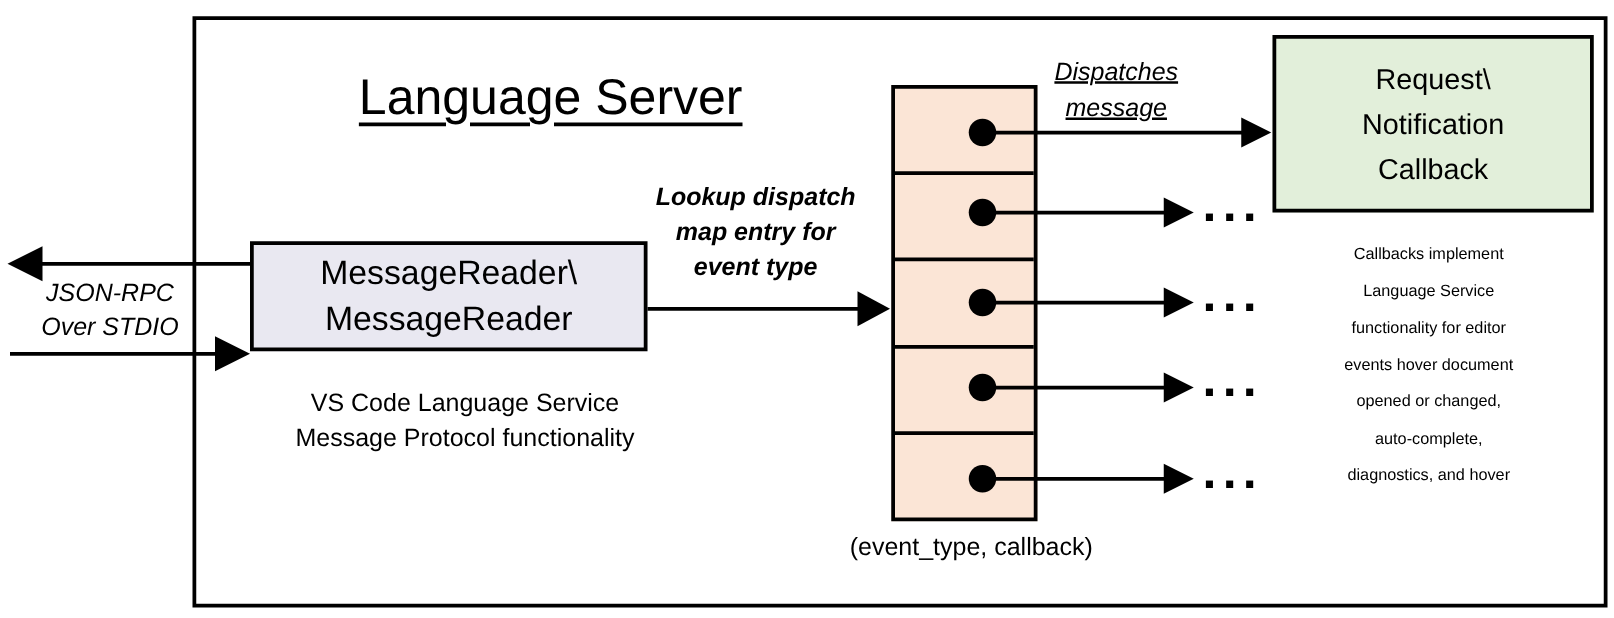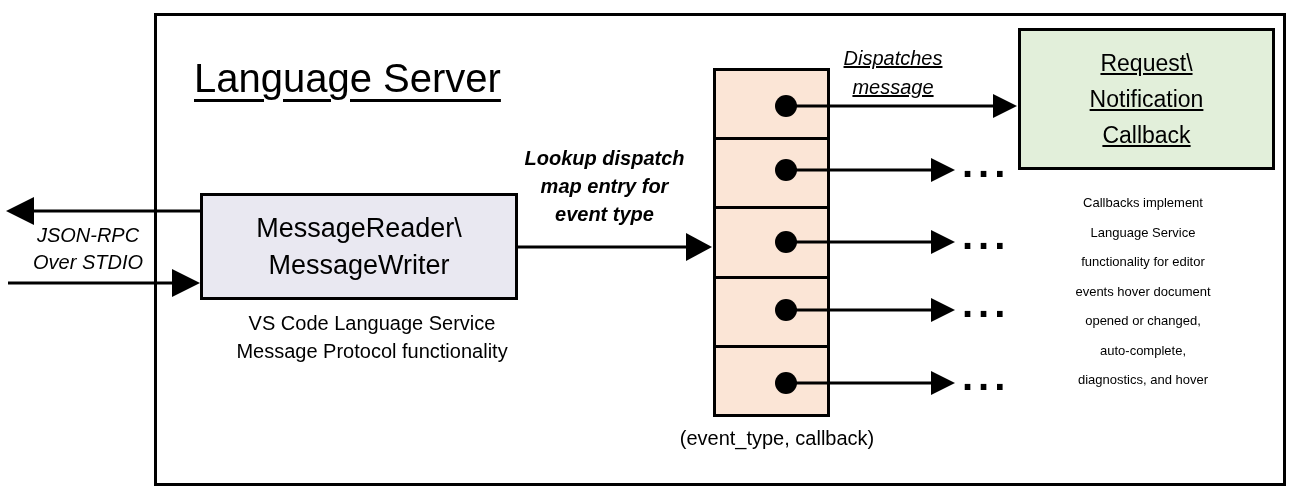--- a/index.html
+++ b/index.html
@@ -17,41 +17,41 @@
 
   .outer-box {
     left: 154px; top: 13px;
     width: 1132px; height: 473px;
     border: 3px solid #000;
     z-index: 1;
   }
 
   .title {
     left: 194px; top: 55px; width: 400px;
-    text-align: left;
+    text-align: right;
     font-size: 40px;
     line-height: 46px;
     text-decoration: underline;
     text-decoration-thickness: 3px;
     text-underline-offset: 7px;
     z-index: 4;
   }
 
   .node-box {
     border: 3px solid #000;
     display: flex;
     flex-direction: column;
     align-items: center;
     justify-content: center;
     text-align: center;
     z-index: 2;
   }
   .reader-box {
     left: 200px; top: 193px;
-    width: 318px; height: 107px;
+    width: 318px; height: 88px;
     font-size: 27px; line-height: 37px;
   }
   .callback-box {
     left: 1018px; top: 28px;
     width: 257px; height: 142px;
     font-size: 23px; line-height: 36px;
   }
 
   .caption, .note, .flow-label {
     text-align: center;
@@ -113,21 +113,21 @@
 
   <div class="abs title">Language Server</div>
 
   <div class="abs flow-label stdio-label">
     <span class="line">JSON-RPC</span>
     <span class="line">Over STDIO</span>
   </div>
 
   <div class="abs node-box reader-box" style="background-color: rgb(233, 232, 241);">
     <span class="line">MessageReader\</span>
-    <span class="line">MessageWriter</span>
+    <span class="line">MessageReader</span>
   </div>
 
   <div class="abs caption reader-caption">
     <span class="line">VS Code Language Service</span>
     <span class="line">Message Protocol functionality</span>
   </div>
 
   <div class="abs flow-label lookup-label">
     <span class="line">Lookup dispatch</span>
     <span class="line">map entry for</span>
@@ -144,21 +144,21 @@
 
   <div class="abs caption dispatch-caption">
     <span class="line">(event_type, callback)</span>
   </div>
 
   <div class="abs flow-label dispatches-label">
     <span class="line">Dispatches</span>
     <span class="line">message</span>
   </div>
 
-  <div class="abs node-box callback-box" style="background-color: rgb(226, 239, 218); text-decoration: underline;">
+  <div class="abs node-box callback-box" style="background-color: rgb(226, 239, 218);">
     <span class="line">Request\</span>
     <span class="line">Notification</span>
     <span class="line">Callback</span>
   </div>
 
   <div class="abs note">
     <span class="line">Callbacks implement</span>
     <span class="line">Language Service</span>
     <span class="line">functionality for editor</span>
     <span class="line">events hover document</span>

